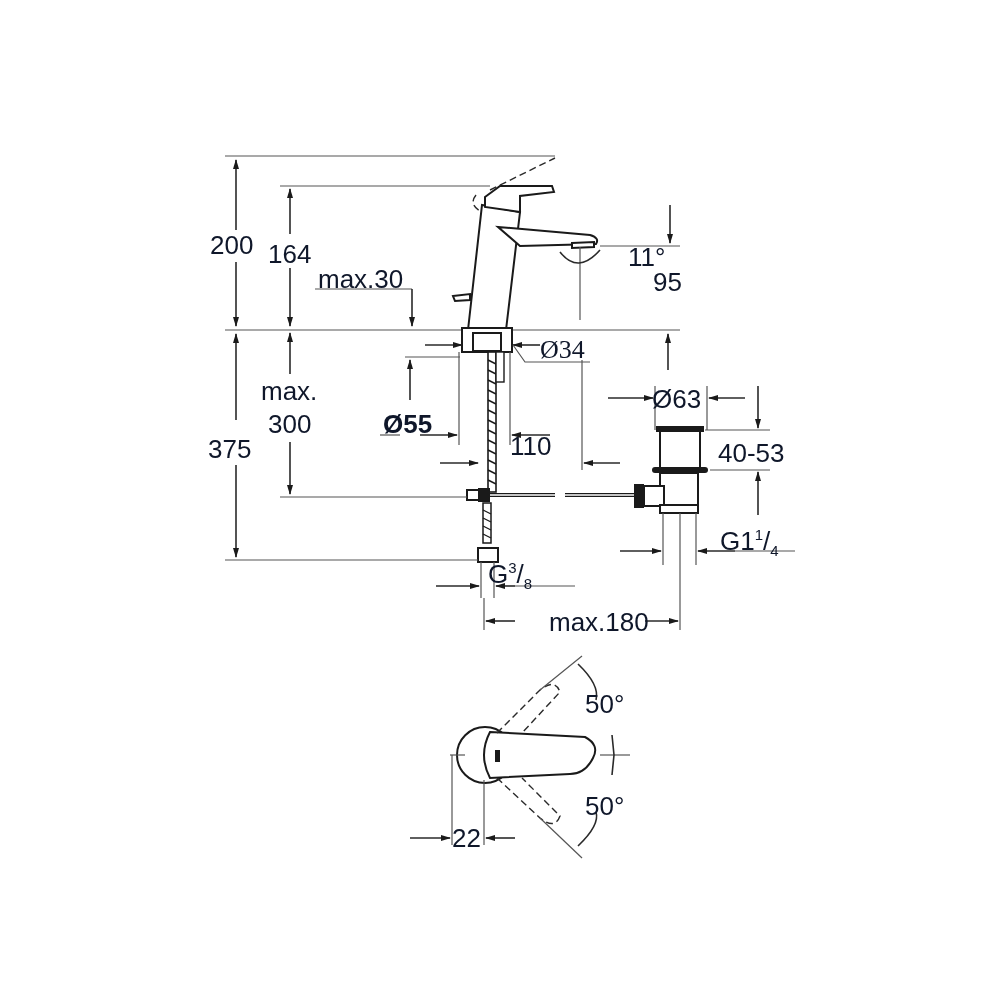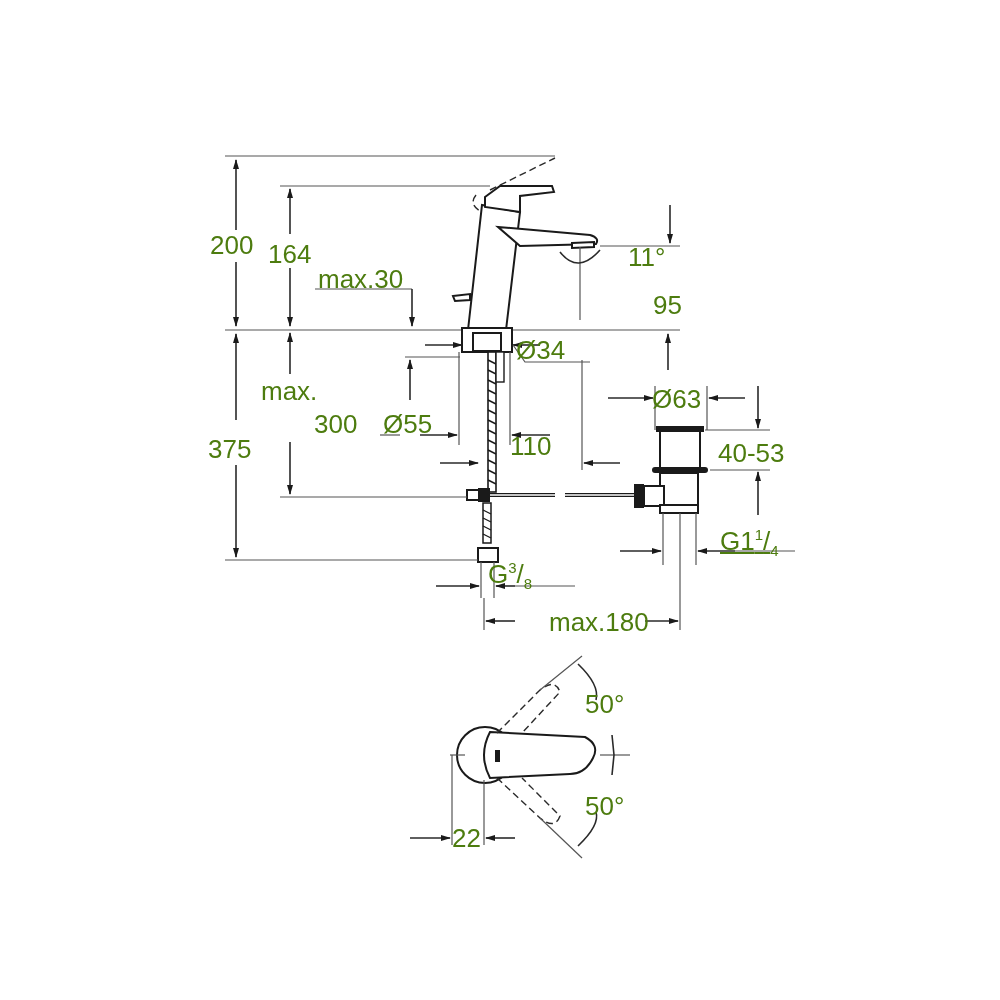--- a/index.html
+++ b/index.html
@@ -2,21 +2,21 @@
 <html><head>
 <meta charset="utf-8">
 <style>
   html, body { margin:0; padding:0; background:#ffffff; }
   body { width:1000px; height:1000px; position:relative; overflow:hidden; font-family:"Liberation Sans", sans-serif; }
   svg { position:absolute; left:0; top:0; }
   .ln { stroke:#2a2a2a; stroke-width:1.6; fill:none; }
   .thin { stroke:#555; stroke-width:1.2; fill:none; }
   .dash { stroke:#2a2a2a; stroke-width:1.4; fill:none; stroke-dasharray:7 4; }
   .part { stroke:#1a1a1a; stroke-width:2; fill:#fff; }
-  .lbl { position:absolute; font-size:26px; color:#4d7c0f; font-family:"Liberation Sans", sans-serif; white-space:nowrap; line-height:1; }
+  .lbl { position:absolute; font-size:26px; color:#0f172a; font-family:"Liberation Sans", sans-serif; white-space:nowrap; line-height:1; }
   .lbl sup { font-size:15px; }
   .lbl sub { font-size:15px; }
 </style>
 </head>
 <body>
 
 <svg width="1000" height="1000" viewBox="0 0 1000 1000">
   <defs>
     <marker id="arr" markerWidth="10" markerHeight="10" refX="9" refY="5" orient="auto" markerUnits="userSpaceOnUse">
       <path d="M0,2 L10,5 L0,8 Z" fill="#1a1a1a"></path>
@@ -149,27 +149,27 @@
     <path class="ln" d="M578,846 Q600,825 596,812"></path>
     <line class="ln" x1="410" y1="838" x2="450" y2="838" marker-end="url(#arr)"></line>
     <line class="ln" x1="515" y1="838" x2="486" y2="838" marker-end="url(#arr)"></line>
   </g>
 </svg>
 
 <span class="lbl" style="left:210px;top:232px;">200</span>
 <span class="lbl" style="left:268px;top:241px;">164</span>
 <span class="lbl" style="left:318px;top:266px;">max.30</span>
 <span class="lbl" style="left:628px;top:220px;margin-top:24px;">11°</span>
-<span class="lbl" style="left:653px;top:292px;">95</span>
-<span class="lbl" style="left:516px;top:337px;">Ø34</span>
-<span class="lbl" style="left:383px;top:411px;">Ø55</span>
+<span class="lbl" style="left:653px;top:269px;">95</span>
+<span class="lbl" style="left:540px;top:337px;font-family:Liberation Serif, serif;">Ø34</span>
+<span class="lbl" style="left:383px;top:411px;font-weight:bold;">Ø55</span>
 <span class="lbl" style="left:510px;top:433px;">110</span>
 <span class="lbl" style="left:261px;top:378px;">max.</span>
-<span class="lbl" style="left:268px;top:411px;margin-left:46px;">300</span>
+<span class="lbl" style="left:268px;top:411px;">300</span>
 <span class="lbl" style="left:208px;top:436px;">375</span>
 <span class="lbl" style="left:652px;top:386px;">Ø63</span>
 <span class="lbl" style="left:718px;top:440px;">40-53</span>
-<span class="lbl" style="left:720px;top:527px;text-decoration:underline;"><span>G1</span><sup>1</sup>/<sub>4</sub></span>
+<span class="lbl" style="left:720px;top:527px;"><span>G1</span><sup>1</sup>/<sub>4</sub></span>
 <span class="lbl" style="left:488px;top:560px;"><span>G</span><sup>3</sup>/<sub>8</sub></span>
 <span class="lbl" style="left:521px;top:609px;margin-left:28px;">max.180</span>
 <span class="lbl" style="left:585px;top:691px;">50°</span>
 <span class="lbl" style="left:585px;top:793px;">50°</span>
 <span class="lbl" style="left:452px;top:825px;">22</span>
 
 </body></html>

